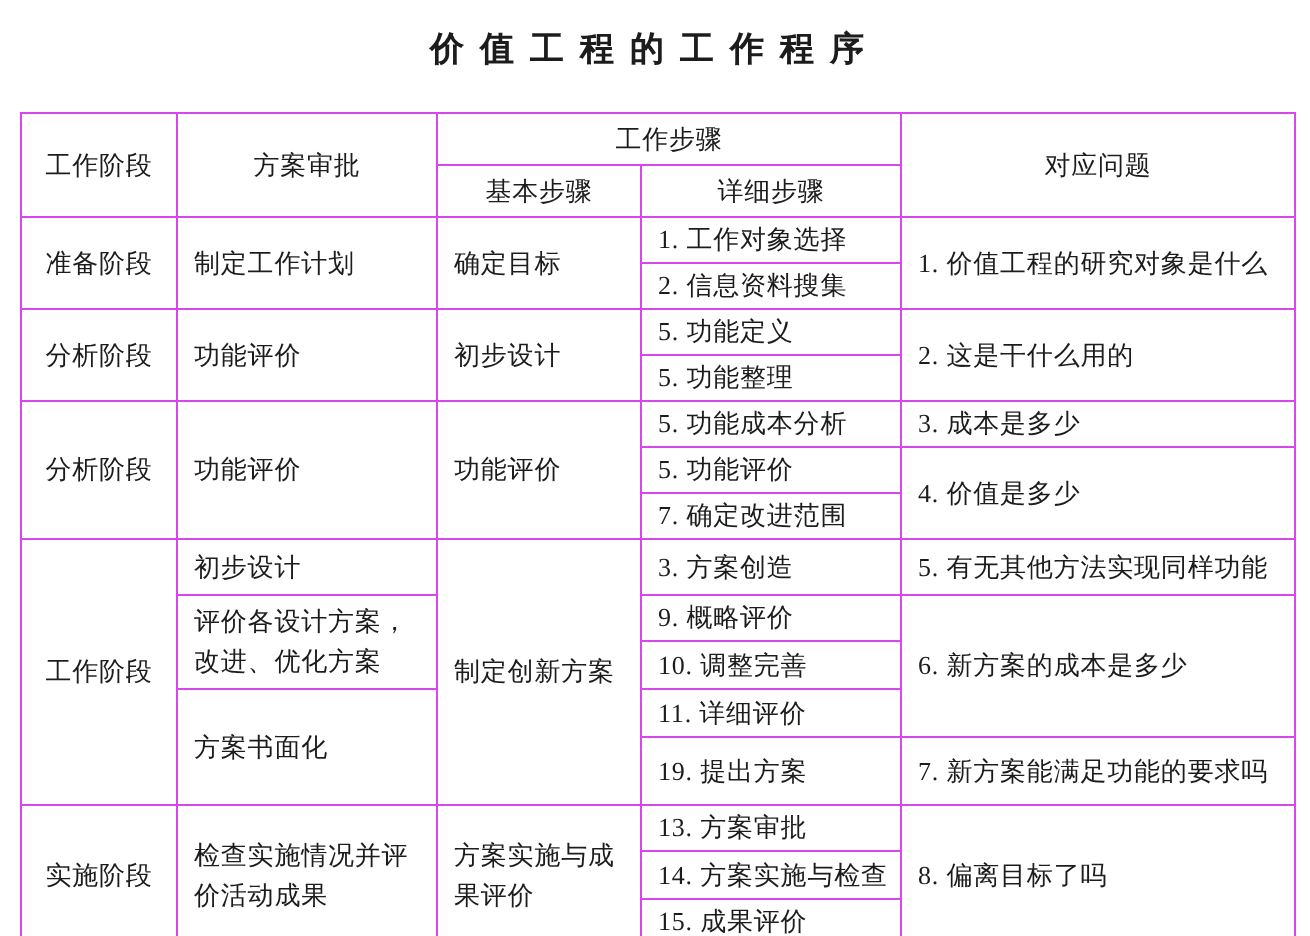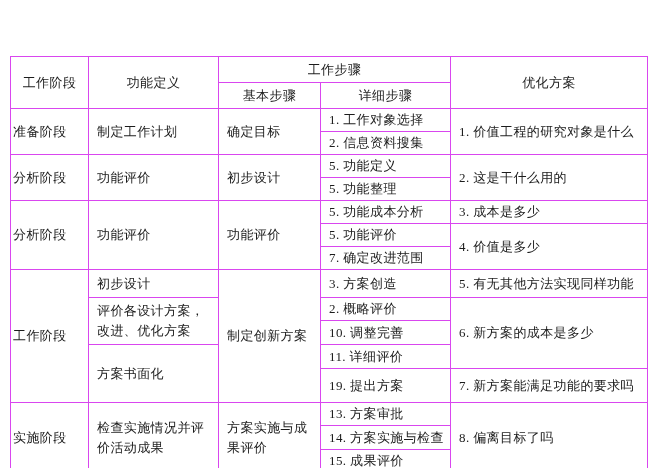--- a/index.html
+++ b/index.html
@@ -43,45 +43,46 @@
     text-align: left;
     padding: 1px 5px 1px 8px;
     word-break: break-all;
     overflow: hidden;
   }
   .ve-table th {
     text-align: center;
     padding: 1px 2px;
   }
   .ve-table td.stage {
-    text-align: left;
+    text-align: center;
     padding: 1px 2px;
   }
 </style>
 </head>
 <body>
 
 <div class="page">
 
+  <h1 class="doc-title">价值工程的工作程序</h1>
 
   <table class="ve-table">
     <colgroup>
       <col style="width:78px">
       <col style="width:130px">
       <col style="width:102px">
       <col style="width:130px">
       <col style="width:197px">
     </colgroup>
 
     <tbody>
         <tr style="height:26px">
       <th rowspan="2">工作阶段</th>
-      <th rowspan="2">功能定义</th>
+      <th rowspan="2">方案审批</th>
       <th colspan="2">工作步骤</th>
-      <th rowspan="2">优化方案</th>
+      <th rowspan="2">对应问题</th>
     </tr>
     <tr style="height:26px">
       <th>基本步骤</th>
       <th>详细步骤</th>
     </tr>
 
     <tr style="height:22px">
       <td rowspan="2" class="stage">准备阶段</td>
       <td rowspan="2">制定工作计划</td>
       <td rowspan="2">确定目标</td>
@@ -120,21 +121,21 @@
 
     <tr style="height:28px">
       <td rowspan="5" class="stage">工作阶段</td>
       <td>初步设计</td>
       <td rowspan="5">制定创新方案</td>
       <td>3. 方案创造</td>
       <td>5. 有无其他方法实现同样功能</td>
     </tr>
     <tr style="height:19px">
       <td rowspan="2">评价各设计方案，改进、优化方案</td>
-      <td>2. 概略评价</td>
+      <td>9. 概略评价</td>
       <td rowspan="3">6. 新方案的成本是多少</td>
     </tr>
     <tr style="height:24px">
       <td>10. 调整完善</td>
     </tr>
     <tr style="height:24px">
       <td rowspan="2">方案书面化</td>
       <td>11. 详细评价</td>
     </tr>
     <tr style="height:34px">

